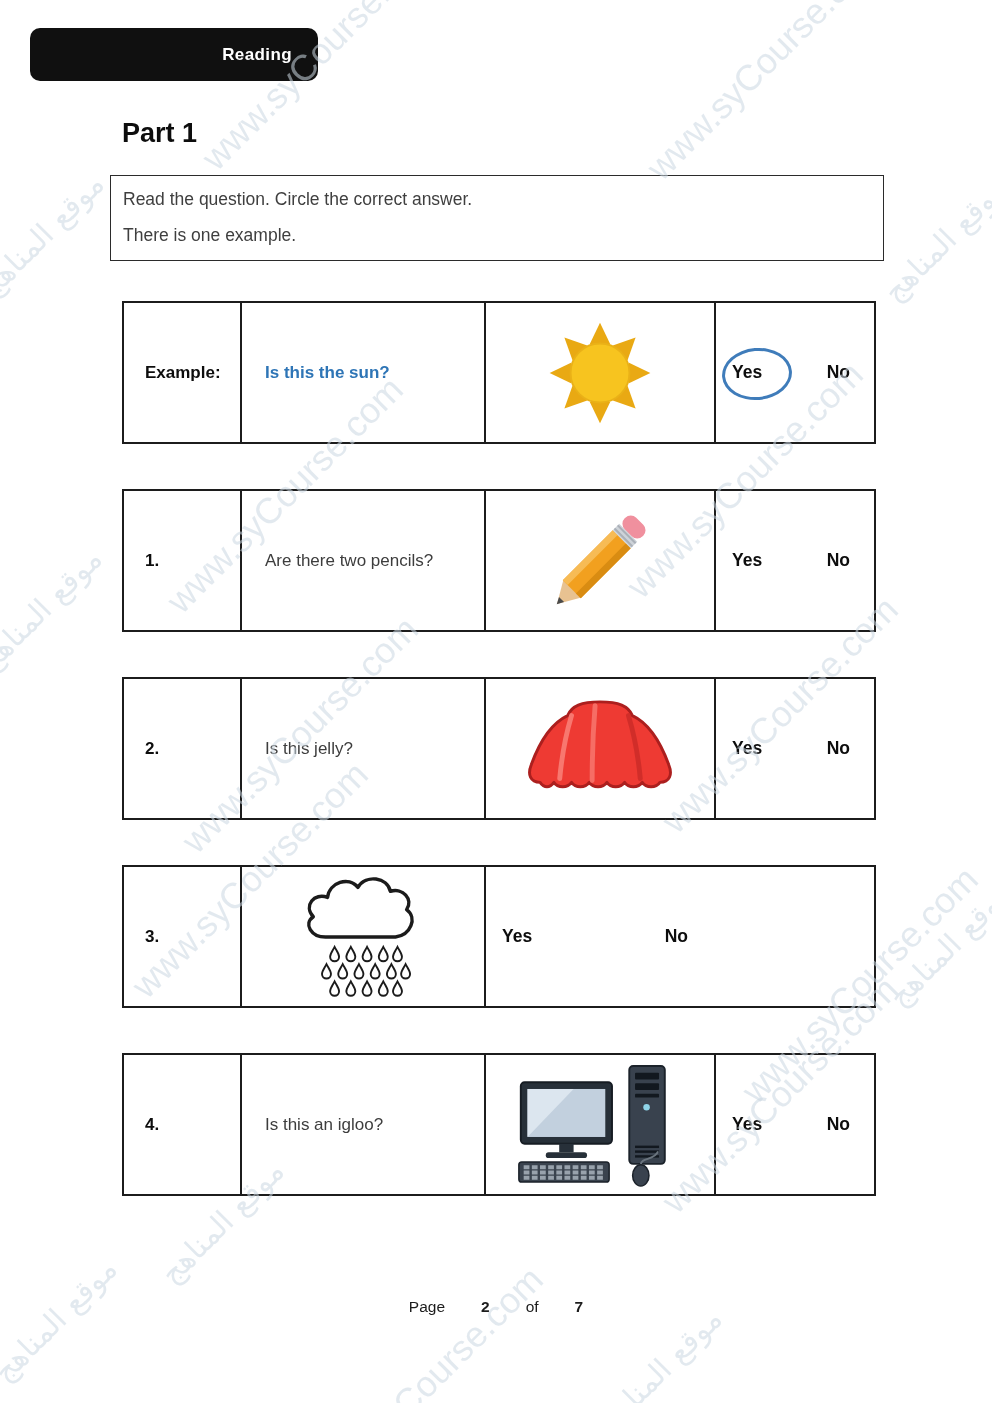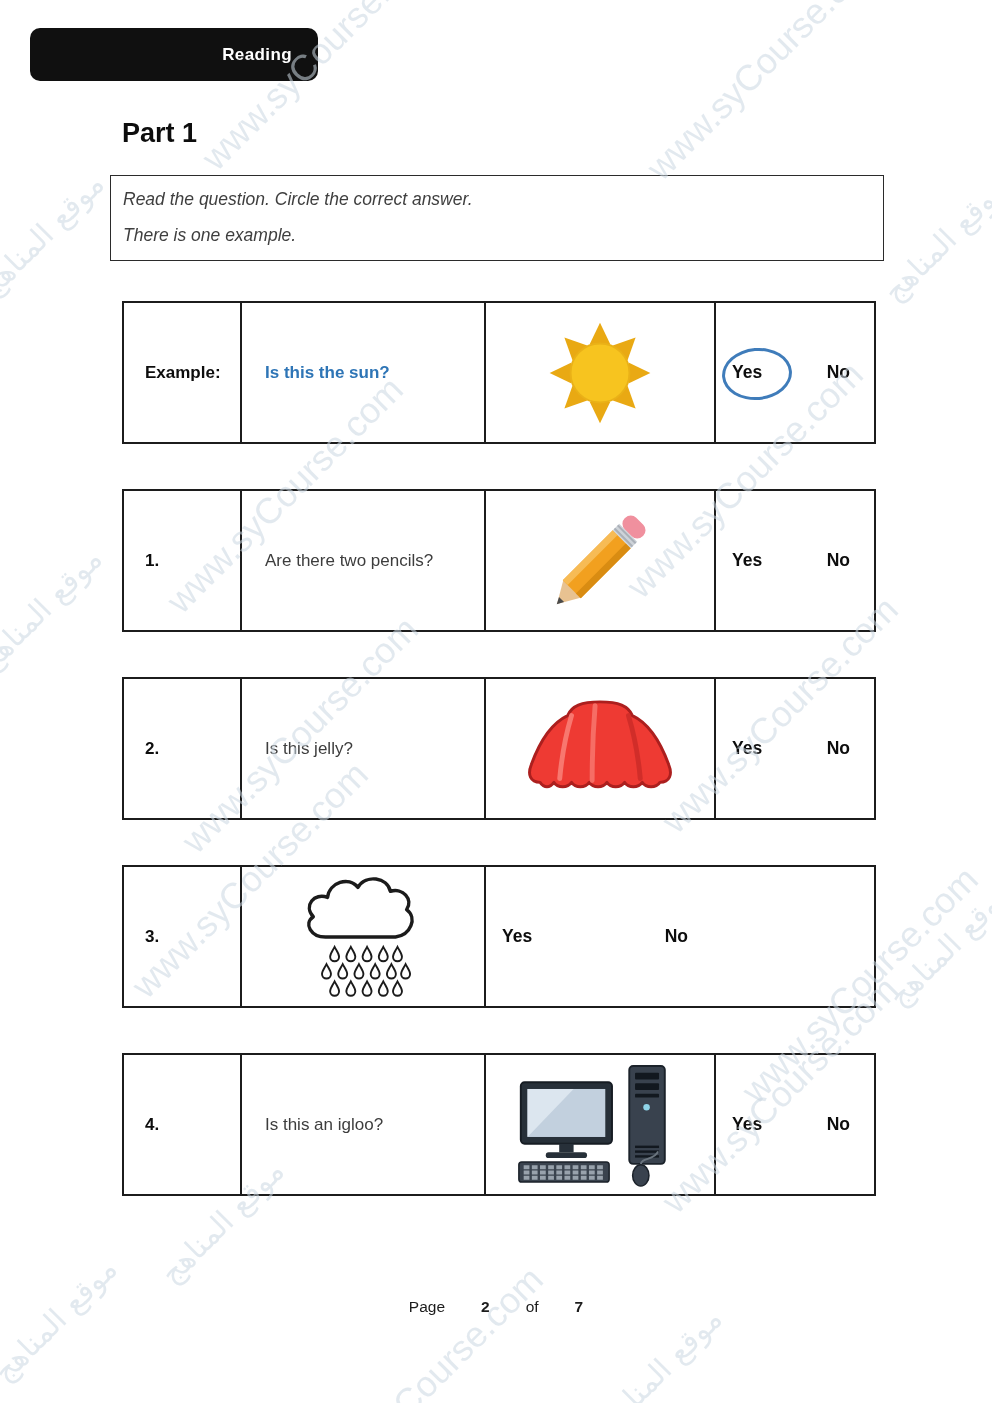--- a/index.html
+++ b/index.html
@@ -31,21 +31,21 @@
 
   .instr {
     border: 1.7px solid #2b2b2b;
     margin-left: -12px;
     width: 774px;
     box-sizing: border-box;
     padding: 12px 14px 14px 12px;
     margin-bottom: 40px;
     background: #fff;
   }
-  .instr p { margin: 0; font-size: 17.5px; color: #3f3f3f; line-height: 22px; font-style: italic; }
+  .instr p { margin: 0; font-size: 17.5px; color: #3f3f3f; line-height: 22px; }
   .instr p + p { margin-top: 14px; }
 
   
   .qrow {
     display: grid;
     grid-template-columns: 118px 244px 230px 162px;
     height: 143px;
     border: 2px solid #1c1c1c;
     box-sizing: border-box;
     margin-bottom: 45px;

